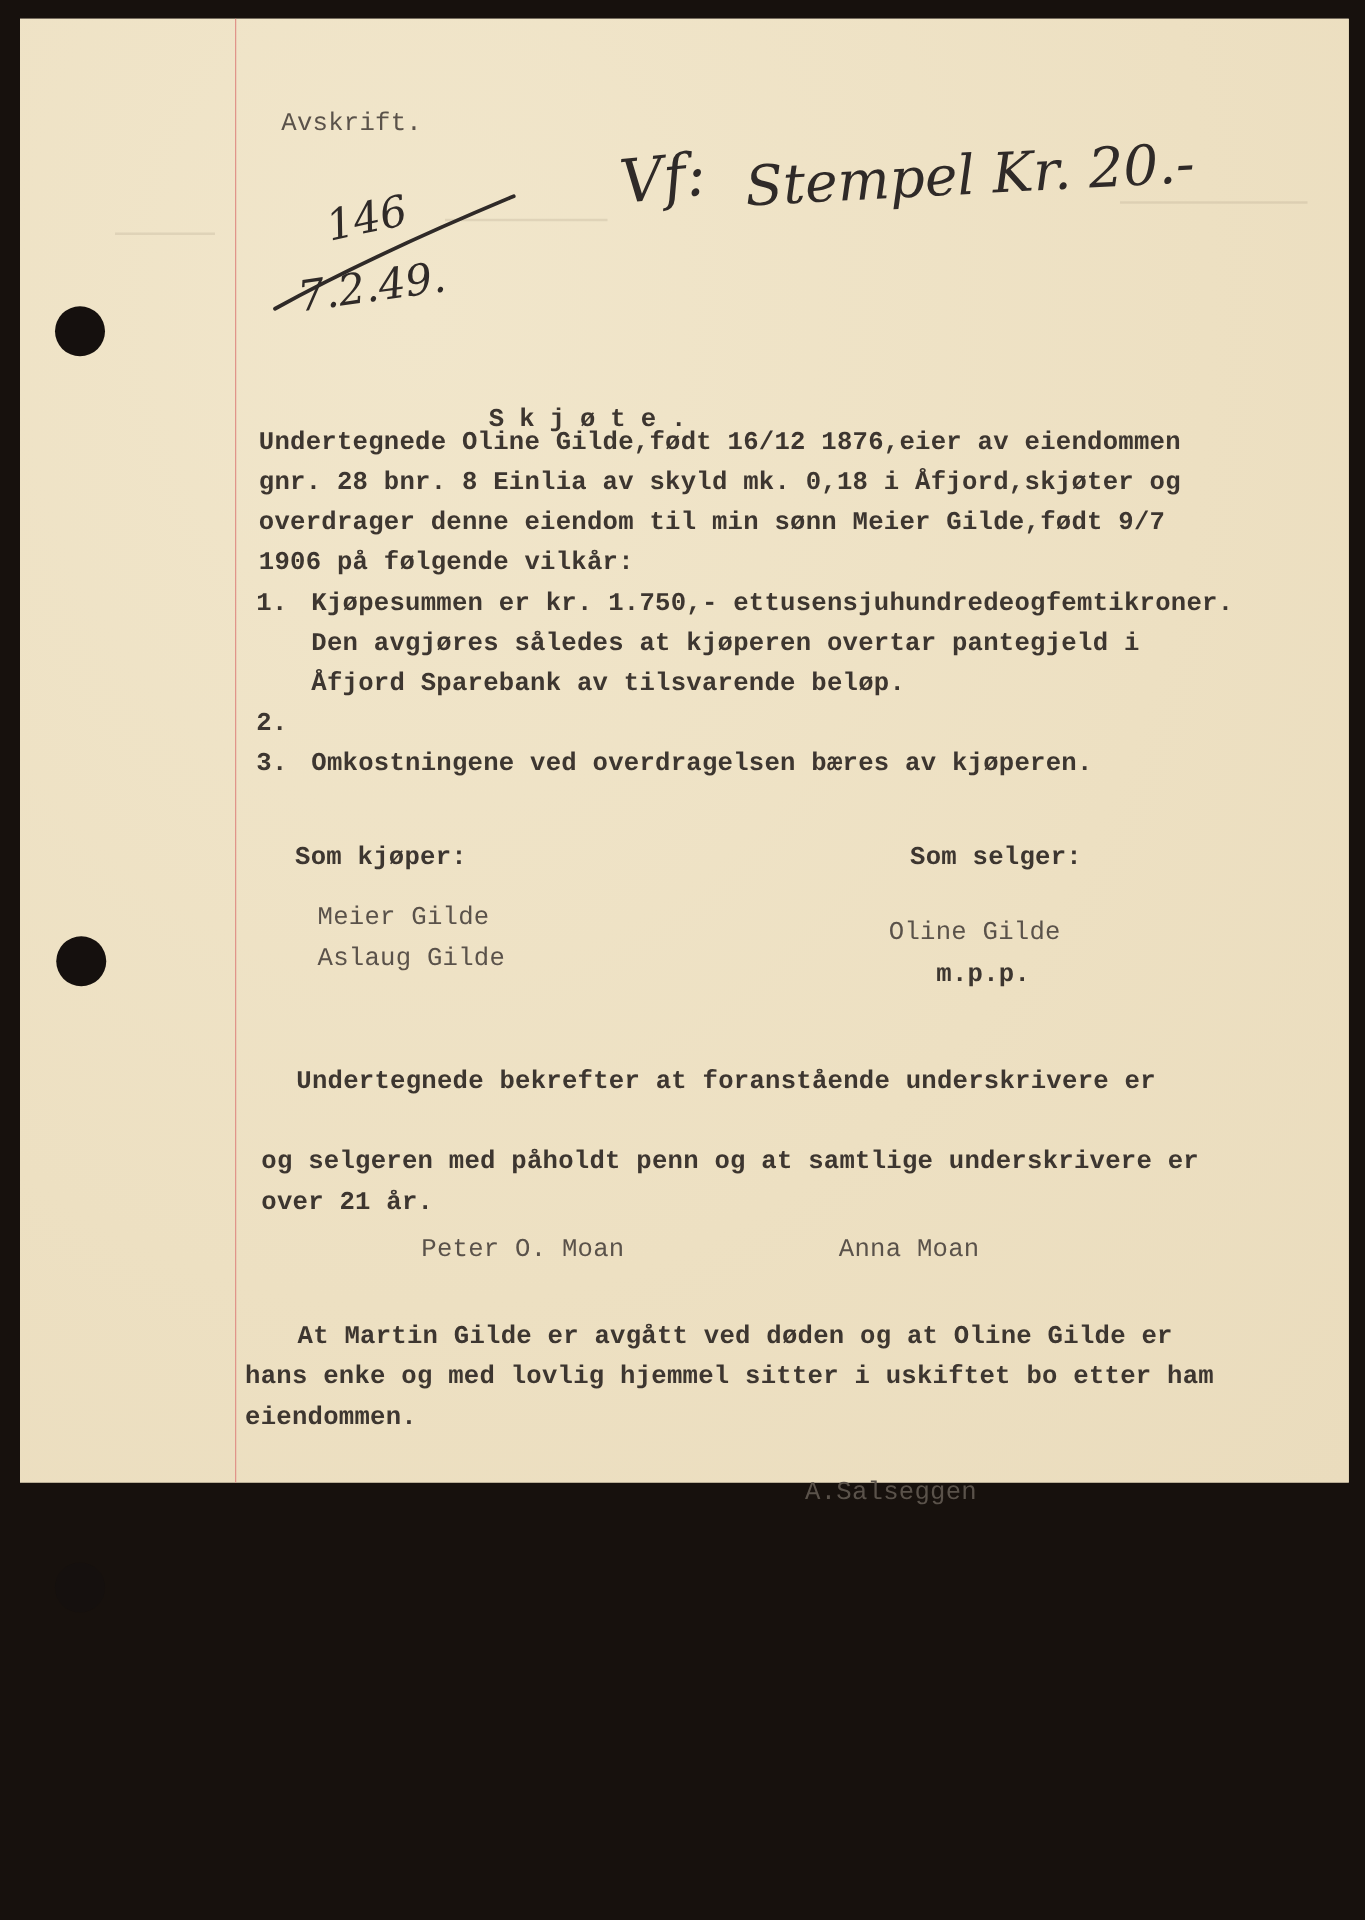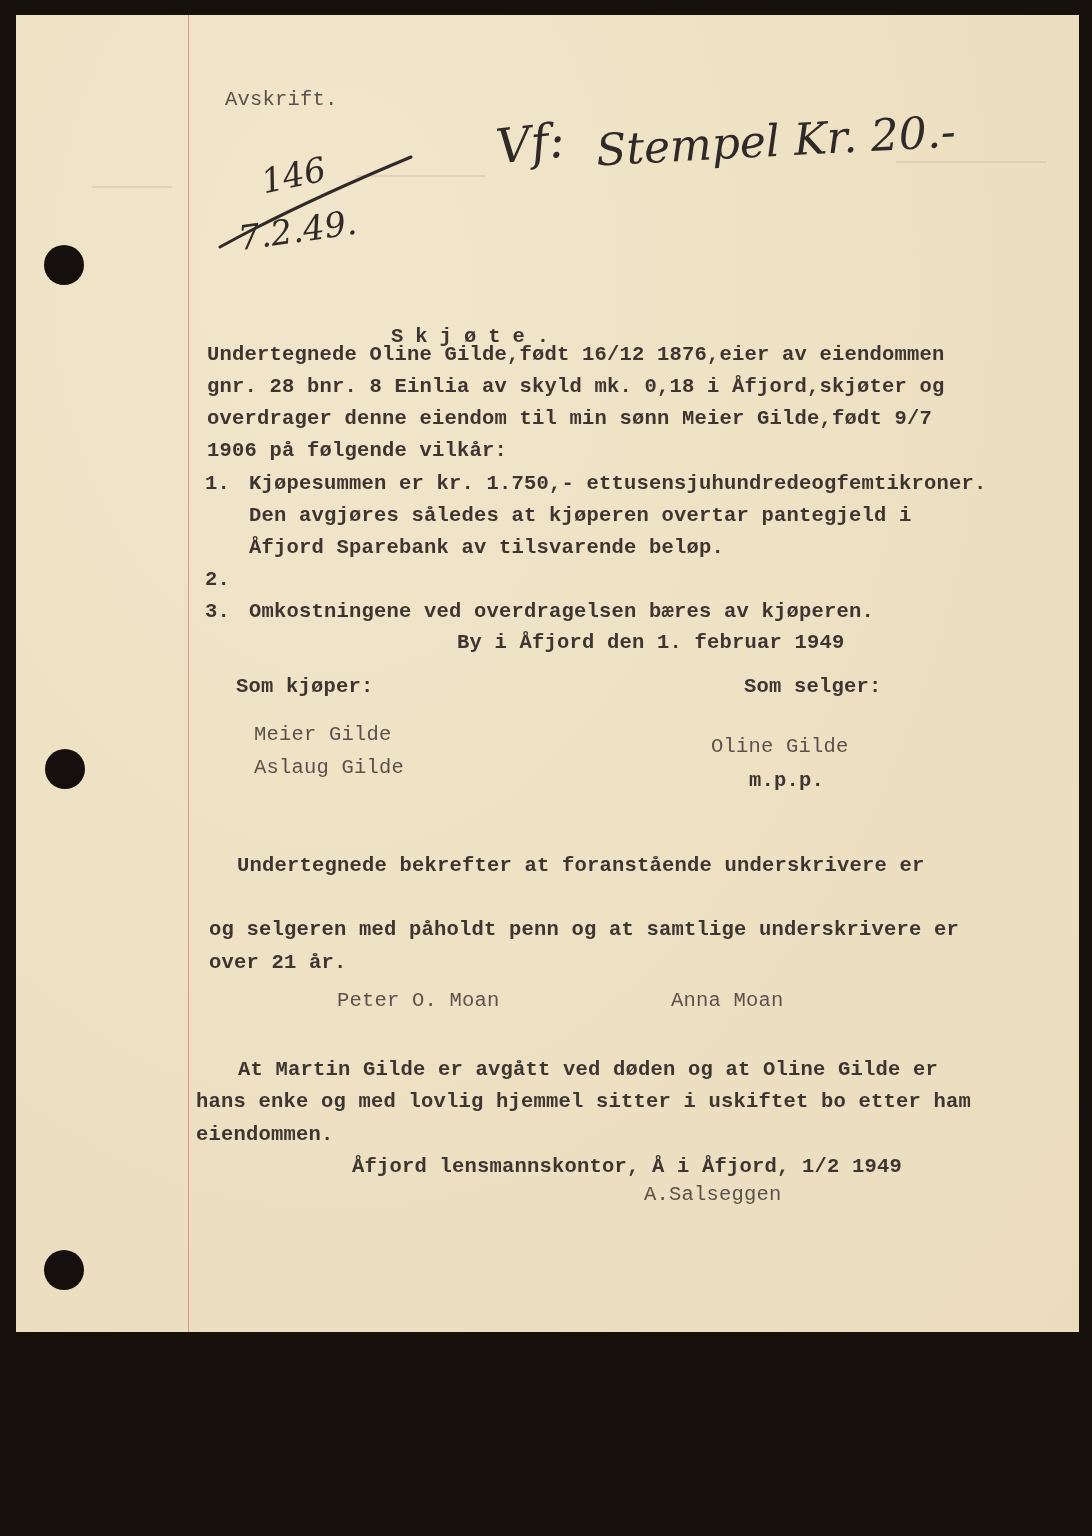--- a/index.html
+++ b/index.html
@@ -5,21 +5,21 @@
   html, body { margin: 0; padding: 0; }
   body {
     width: 1092px; height: 1536px;
     background: #17110d;
     position: relative;
     overflow: hidden;
   }
   .page {
     position: absolute;
     left: 16px; top: 15px;
-    width: 1063px; height: 1317px;
+    width: 1063px; height: 1171px;
     background: #efe3c6;
     background-image: radial-gradient(ellipse at 30% 20%, #f1e6cb 0%, #ede0c2 60%, #eadcbd 100%);
   }
   .margin-line {
     position: absolute;
     left: 172px; top: 0; bottom: 0;
     width: 1px;
     background: #e0958a;
   }
   .hole {
@@ -90,33 +90,31 @@
   <div class="type" style="left:189px; top:457px;">1.</div>
   <div class="type" style="left:233px; top:457px;">Kjøpesummen er kr. 1.750,- ettusensjuhundredeogfemtikroner.</div>
   <div class="type" style="left:233px; top:489px;">Den avgjøres således at kjøperen overtar pantegjeld i</div>
   <div class="type" style="left:233px; top:521px;">Åfjord Sparebank av tilsvarende beløp.</div>
 
   <div class="type" style="left:189px; top:553px;">2.</div>
 
   <div class="type" style="left:189px; top:585px;">3.</div>
   <div class="type" style="left:233px; top:585px;">Omkostningene ved overdragelsen bæres av kjøperen.</div>
 
-  <div class="type" style="left:441px; top:616px;">By i Åfjord den 1. februar 1949</div>
 
   <div class="type" style="left:220px; top:660px;">Som kjøper:</div>
-  <div class="type" style="left:728px; top:660px;font-family:Liberation Mono, monospace;">Som selger:</div>
+  <div class="type" style="left:712px; top:660px;font-family:Liberation Mono, monospace;">Som selger:</div>
   <div class="type light" style="left:238px; top:708px;">Meier Gilde</div>
   <div class="type light" style="left:238px; top:741px;">Aslaug Gilde</div>
   <div class="type light" style="left:695px; top:720px;">Oline Gilde</div>
   <div class="type" style="left:733px; top:754px;">m.p.p.</div>
 
   <div class="type" style="left:221px; top:839px;">Undertegnede bekrefter at foranstående underskrivere er</div>
   <div class="type" style="left:193px; top:903px;">og selgeren med påholdt penn og at samtlige underskrivere er</div>
   <div class="type" style="left:193px; top:936px;">over 21 år.</div>
   <div class="type light" style="left:321px; top:974px;">Peter O. Moan</div>
   <div class="type light" style="left:655px; top:974px;">Anna Moan</div>
 
   <div class="type" style="left:222px; top:1043px;">At Martin Gilde er avgått ved døden og at Oline Gilde er</div>
   <div class="type" style="left:180px; top:1075px;">hans enke og med lovlig hjemmel sitter i uskiftet bo etter ham</div>
   <div class="type" style="left:180px; top:1108px;">eiendommen.</div>
-  <div class="type" style="left:336px; top:1140px;">Åfjord lensmannskontor, Å i Åfjord, 1/2 1949</div>
   <div class="type light" style="left:628px; top:1168px;">A.Salseggen</div>
 </div>
 
 </body></html>

